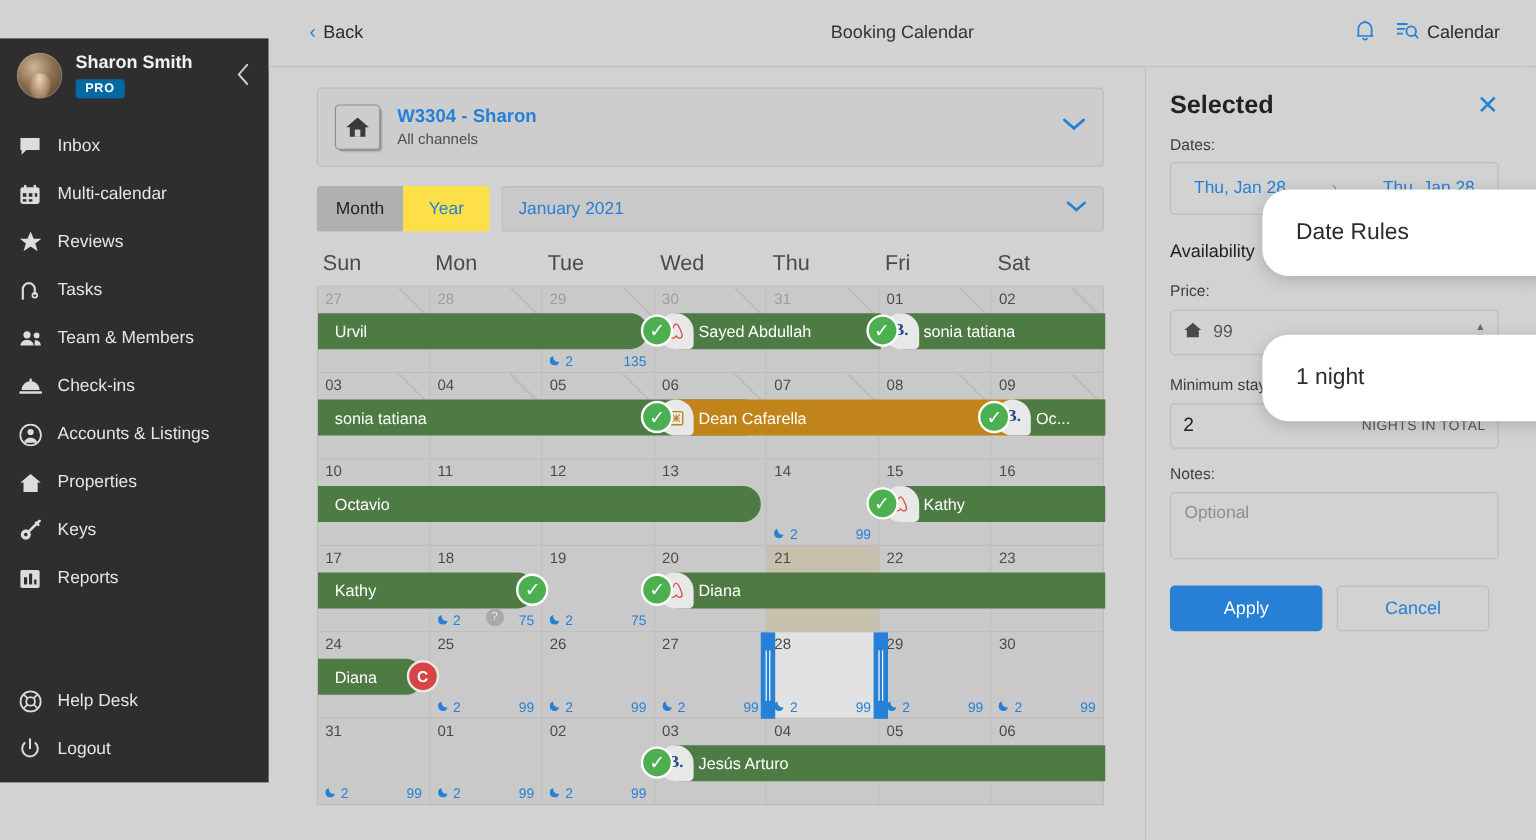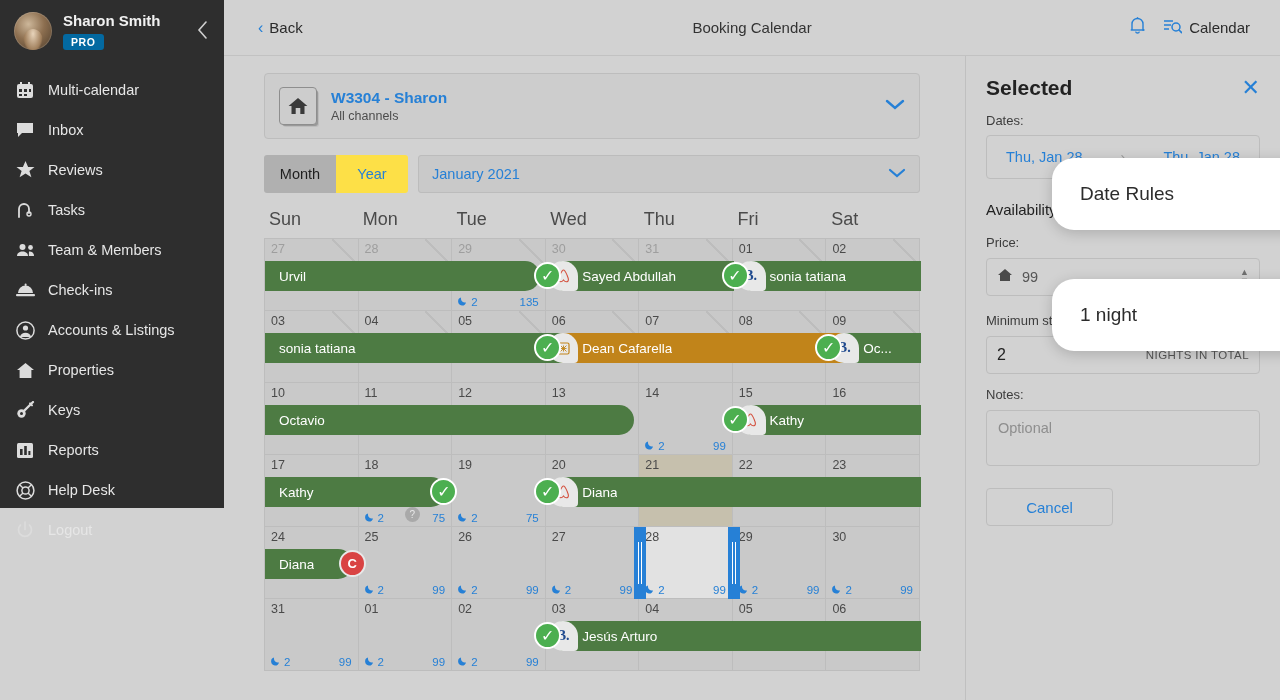--- a/index.html
+++ b/index.html
@@ -6,23 +6,24 @@
   html, body {
     width: 1280px; height: 700px;
     font-family: "Liberation Sans", sans-serif;
     overflow: hidden;
     background: #d2d2d2;
   }
   .app { position: relative; width: 1280px; height: 700px; display: flex; }
 
   
   .sidebar {
-    width: 224px; height: 508px; background: #2e2e2e;
+    width: 224px; height: 620px; background: #2e2e2e;
     display: flex; flex-direction: column; flex: 0 0 224px;
     position: relative;
+    margin-top: 32px;
   }
   .sb-user { display: flex; align-items: center; padding: 12px 14px 14px 14px; position: relative; }
   .avatar {
     width: 38px; height: 38px; border-radius: 50%;
     background: radial-gradient(circle at 38% 32%, #cdb79a 0%, #8d6f50 45%, #4b3b2a 100%);
     flex: 0 0 38px; overflow: hidden; position: relative;
     box-shadow: inset 0 0 0 1px rgba(255,255,255,.15);
   }
   .avatar::after {
     content:''; position:absolute; left:9px; top:17px; width:20px; height:24px;
@@ -157,21 +158,21 @@
 
   
   .sel-handle {
     position: absolute; top: 0; width: 12px; height: 72px; background: #2680d6; z-index: 6;
     display: flex; align-items: center; justify-content: center; cursor: ew-resize;
   }
   .sel-handle i { display:block; width: 1px; height: 42px; background: #fff; margin: 0 1px; }
 
   
   .panel {
-    position: absolute; right: 0; top: 56px; width: 315px; height: 644px;
+    position: absolute; right: 11px; top: 56px; width: 315px; height: 644px;
     background: #d2d2d2; border-left: 1px solid #c0c0c0; padding: 20px;
   }
   .panel-head { display: flex; align-items: center; }
   .panel-title { font-size: 21px; font-weight: bold; color: #222; }
   .panel-close { margin-left: auto; color: #2680d6; font-size: 22px; cursor: pointer; line-height: 1; }
   .lbl-sm { font-size: 13px; color: #3d3d3d; margin-top: 13px; }
   .dates-box {
     margin-top: 7px; height: 44px; border: 1px solid #bdbdbd; border-radius: 4px;
     display: flex; align-items: center; justify-content: space-around;
     color: #2680d6; font-size: 14.5px; background: #d2d2d2;
@@ -241,42 +242,42 @@
         <span class="pro-badge">PRO</span>
       </div>
       <div class="collapse-btn">
         <svg width="11" height="18" viewBox="0 0 11 18">
             <path d="M9 1L2 9l7 8" stroke="#cfcfcf" stroke-width="1.6" fill="none" stroke-linecap="round"></path>
           </svg>
       </div>
     </div>
 
     <div class="sb-nav">
+      <div class="sb-item">
+        <span class="sb-ico">
+          <svg width="18" height="16" viewBox="0 0 18 16">
+              <path fill="#dcdcdc" d="M1 1h16v10H6l-4 4v-4H1z"></path>
+            </svg>
+        </span>
+        <span>Inbox</span>
+      </div>
       <div class="sb-item">
         <span class="sb-ico">
           <svg width="18" height="17" viewBox="0 0 18 17">
               <rect x="1" y="2" width="16" height="14" rx="2" fill="#dcdcdc"></rect>
               <rect x="3" y="7" width="3" height="3" fill="#2e2e2e"></rect>
               <rect x="8" y="7" width="3" height="3" fill="#2e2e2e"></rect>
               <rect x="13" y="7" width="2" height="3" fill="#2e2e2e"></rect>
               <rect x="3" y="12" width="3" height="2" fill="#2e2e2e"></rect>
               <rect x="8" y="12" width="3" height="2" fill="#2e2e2e"></rect>
               <rect x="4" y="0" width="2" height="3" fill="#dcdcdc"></rect>
               <rect x="12" y="0" width="2" height="3" fill="#dcdcdc"></rect>
             </svg>
         </span>
         <span>Multi-calendar</span>
-      </div>
-      <div class="sb-item">
-        <span class="sb-ico">
-          <svg width="18" height="16" viewBox="0 0 18 16">
-              <path fill="#dcdcdc" d="M1 1h16v10H6l-4 4v-4H1z"></path>
-            </svg>
-        </span>
-        <span>Inbox</span>
       </div>
       <div class="sb-item">
         <span class="sb-ico">
           <svg width="19" height="18" viewBox="0 0 19 18">
               <path fill="#dcdcdc" d="M9.5 0l2.6 6h6.4l-5.1 4 2 6.3-5.9-3.9L3.6 16.3l2-6.3L.5 6h6.4z"></path>
             </svg>
         </span>
         <span>Reviews</span>
       </div>
       <div class="sb-item">
@@ -849,20 +850,21 @@
       </div>
       <div class="field">
         <span class="big">2</span>
         <span class="unit">NIGHTS IN TOTAL</span>
       </div>
 
       <div class="lbl-sm">Notes:</div>
       <div class="notes-box">Optional</div>
 
       <div class="btn-row">
+        <div class="btn-apply">Apply</div>
         <div class="btn-cancel">Cancel</div>
       </div>
     </div>
 
     <div class="pop" id="pop-note">
       <span class="pt">Date Rules</span>
 
     </div>
     <div class="pop" id="pop-book">
       <span class="pt">1 night</span>

